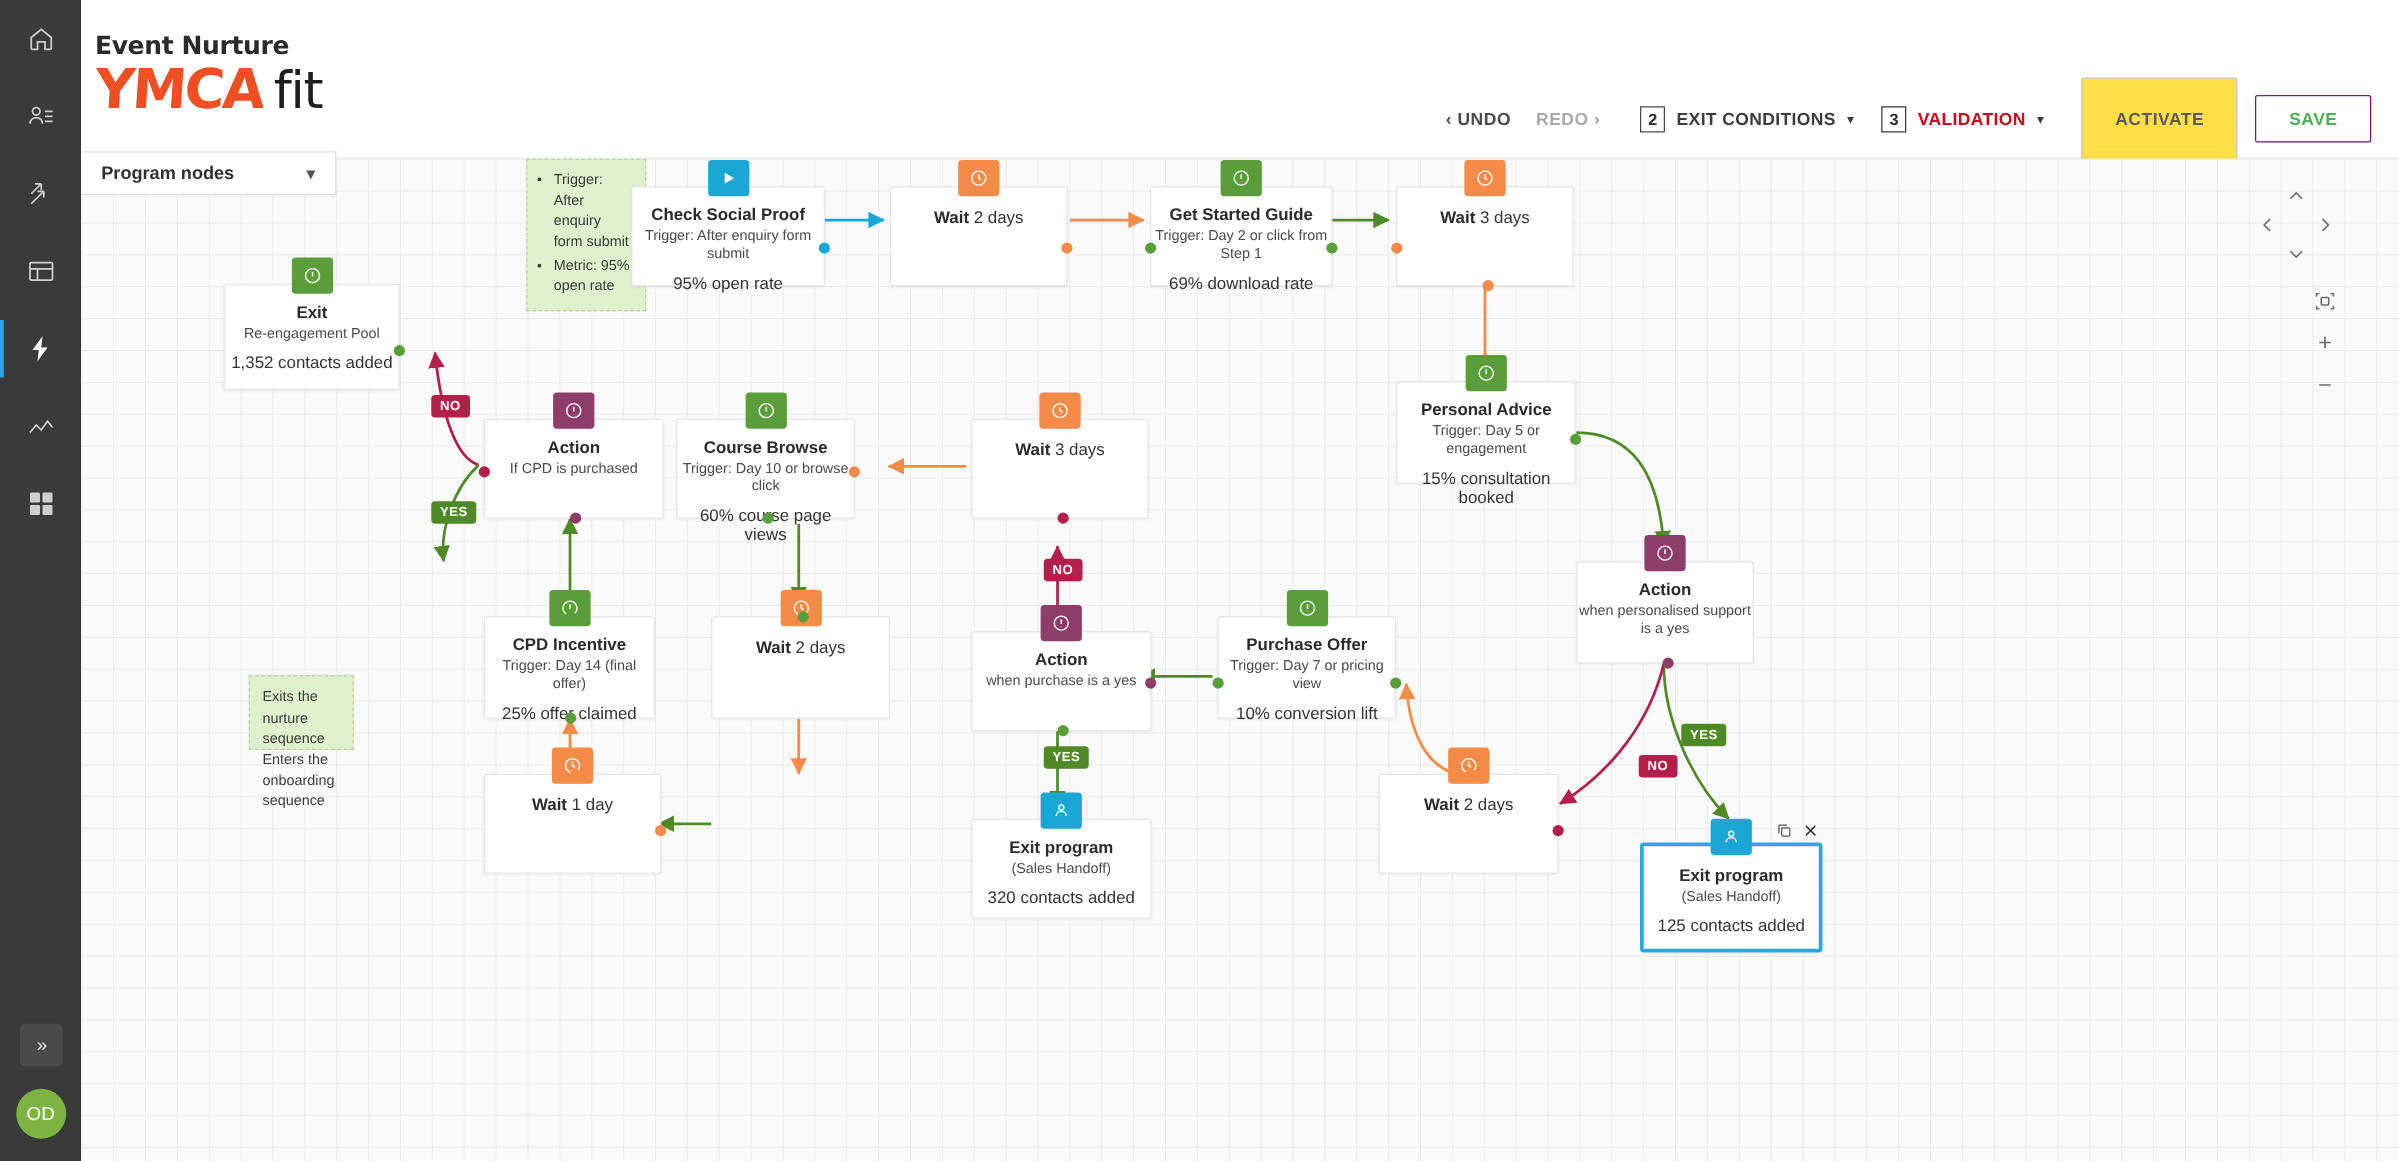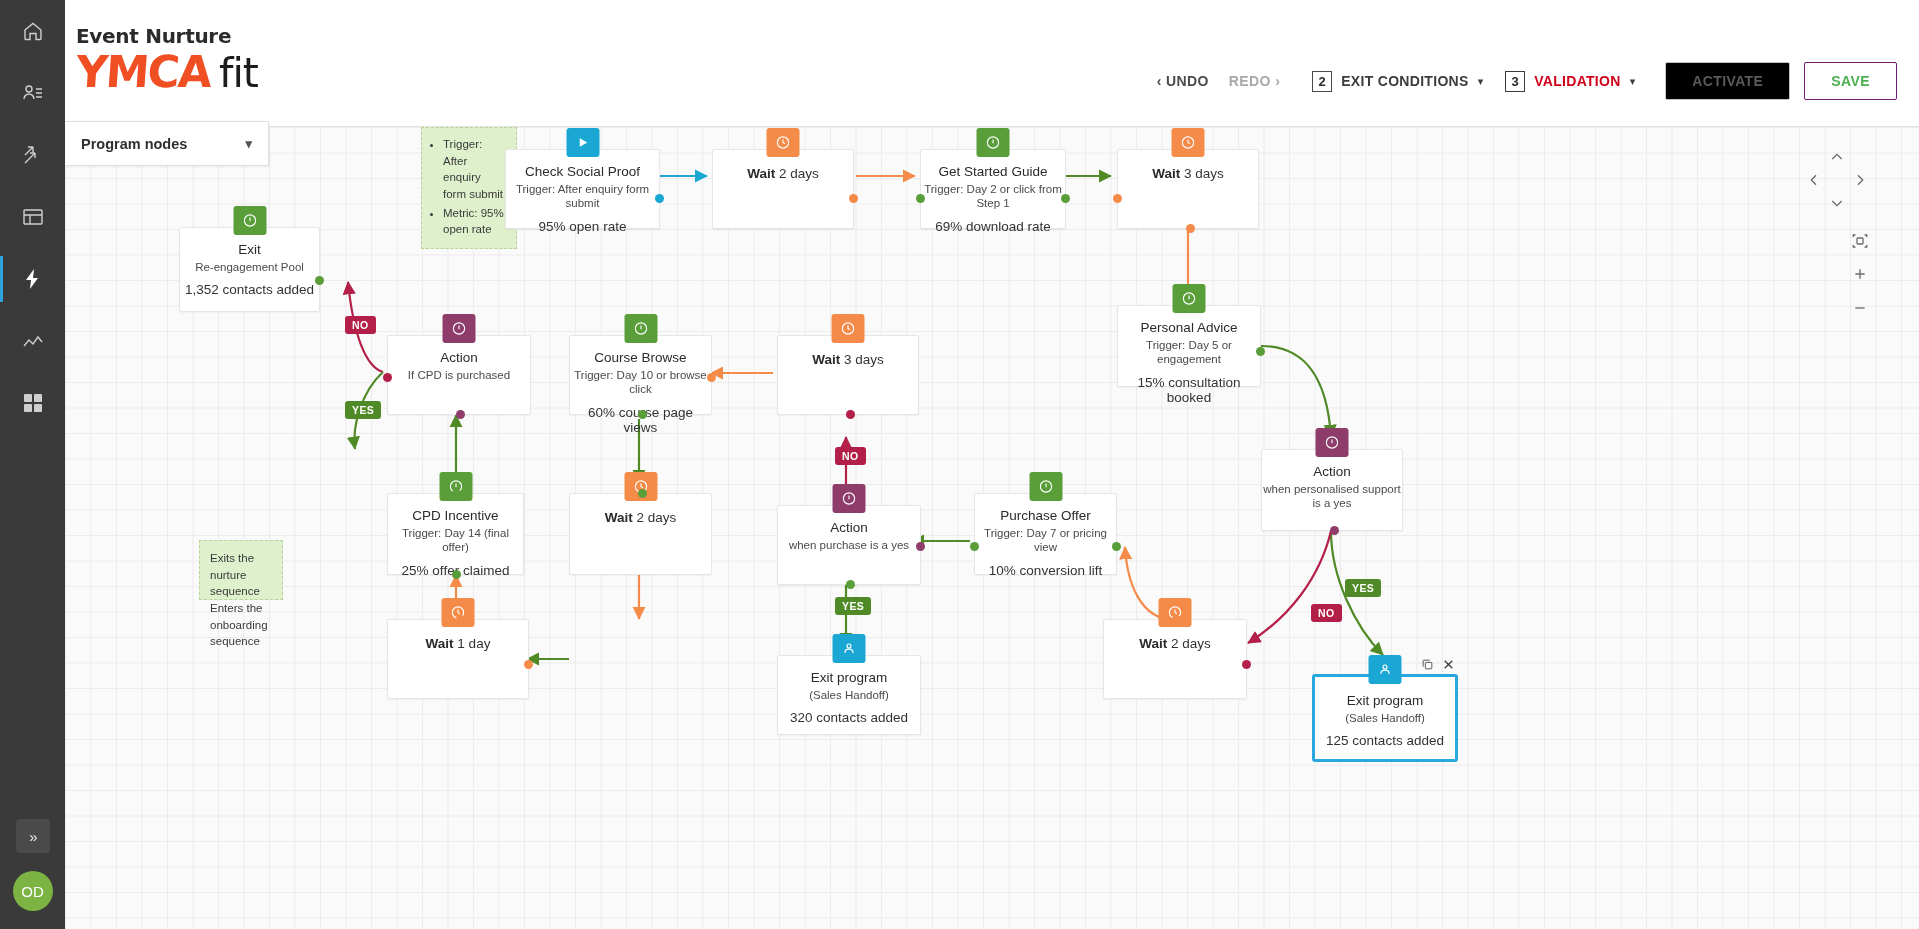--- a/index.html
+++ b/index.html
@@ -76,33 +76,33 @@
   }
   .tb-count {
     border: 1px solid #4a4a4a; min-width: 20px; height: 21px; line-height: 19px;
     text-align: center; font-size: 13px; font-weight: bold; color: #2b2b2b; padding: 0 4px;
   }
   .tb-count.warn { border-color: #3a3a3a; }
   .tb-label { font-size: 14px; font-weight: bold; letter-spacing: .3px; color: #3c3c3c; }
   .tb-label.red { color: #d0021b; }
   .caret { font-size: 11px; color: #3c3c3c; }
   .btn-activate {
-    margin-left: 30px; background: #000000; border: 1px solid #c4c4c4;
+    margin-left: 30px; background: #fde047; border: 1px solid #c4c4c4;
     color: #5a5a5a; font-size: 14px; font-weight: bold; letter-spacing: .4px;
-    padding: 10px 26px; cursor: pointer; border-radius: 2px;
+    padding: 24px 26px; cursor: pointer; border-radius: 2px;
   }
   .btn-save {
     margin-left: 14px; background: #ffffff; border: 1px solid #701a75;
     color: #4caf50; font-size: 14px; font-weight: bold; letter-spacing: .4px;
     padding: 10px 26px; cursor: pointer; border-radius: 2px;
   }
 
   
   .prog-nodes {
-    position: absolute; left: 65px; top: 121px; width: 204px; height: 45px;
+    position: absolute; left: 65px; top: 121px; width: 204px; height: 35px;
     background: #fff; border: 1px solid #e0e0e0; border-left: none;
     display: flex; align-items: center; justify-content: space-between;
     padding: 0 16px; cursor: pointer; z-index: 40;
     box-shadow: 0 1px 3px rgba(0,0,0,.07);
   }
   .prog-nodes span { font-size: 14.5px; font-weight: bold; color: #2f2f2f; }
   .prog-nodes .caret2 { font-size: 13px; color: #555; }
 
   
   .canvas {
@@ -125,21 +125,21 @@
   .node.selected { border: 2px solid #29a8df; box-shadow: 0 0 0 1px #29a8df; }
   .node-badge {
     position: absolute; top: -22px; left: 50%; transform: translateX(-50%);
     width: 33px; height: 29px; border-radius: 3px;
     display: flex; align-items: center; justify-content: center; color: #fff;
   }
   .badge-green { background: #5a9e3a; }
   .badge-orange { background: #f58b49; }
   .badge-purple { background: #8e3d6b; }
   .badge-blue { background: #1ba7d4; }
-  .node-title { font-size: 13.5px; font-weight: normal; color: #2b2b2b; margin-top: 14px; }
+  .node-title { font-size: 13.5px; font-weight: bold; color: #2b2b2b; margin-top: 14px; }
   .node-sub { font-size: 11.5px; color: #4a4a4a; margin-top: 3px; line-height: 1.25; }
   .node-metric { font-size: 13.5px; color: #333; margin-top: 8px; }
   .node-wait { font-size: 13.5px; color: #333; margin-top: 16px; }
   .node-wait b { color: #2b2b2b; }
 
   
   .port { position: absolute; width: 9px; height: 9px; border-radius: 50%; }
   .p-green { background: #5a9e3a; }
   .p-orange { background: #f58b49; }
   .p-purple { background: #8e3d6b; }
@@ -424,21 +424,21 @@
             <circle cx="12" cy="12" r="9"></circle>
             <path d="M12 7v6M12 16.3v.2"></path>
           </svg>
       </div>
       <div class="node-title">Action</div>
       <div class="node-sub">If CPD is purchased</div>
       <div class="port p-crimson" style="left:-5px; top:37px;"></div>
       <div class="port p-purple" style="left:68px; bottom:-5px;"></div>
     </div>
 
-    <div class="node" style="left:504px; top:208px; width:143px; height:80px;">
+    <div class="node" style="left:476px; top:208px; width:143px; height:80px;">
       <div class="node-badge badge-green">
         <svg width="15" height="15" viewBox="0 0 24 24" fill="none" stroke="#fff" stroke-width="1.8">
             <circle cx="12" cy="12" r="9"></circle>
             <path d="M12 7v6M12 16.3v.2"></path>
           </svg>
       </div>
       <div class="node-title">Course Browse</div>
       <div class="node-sub">Trigger: Day 10 or browse click</div>
       <div class="node-metric">60% course page views</div>
       <div class="port p-orange" style="right:-5px; top:37px;"></div>

